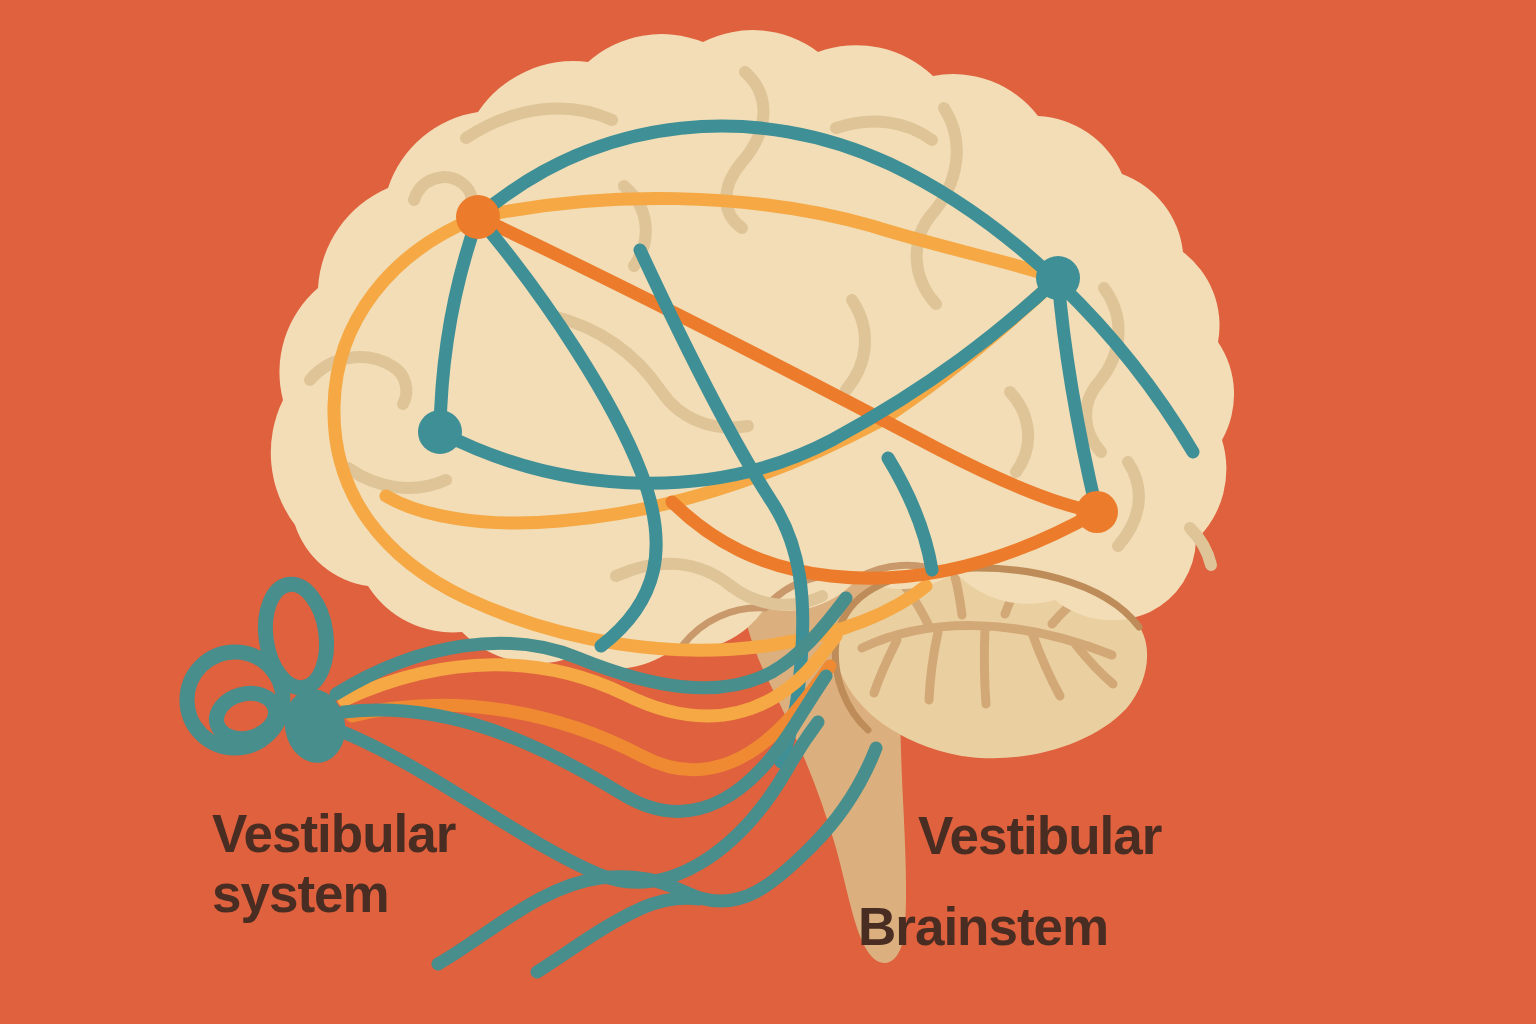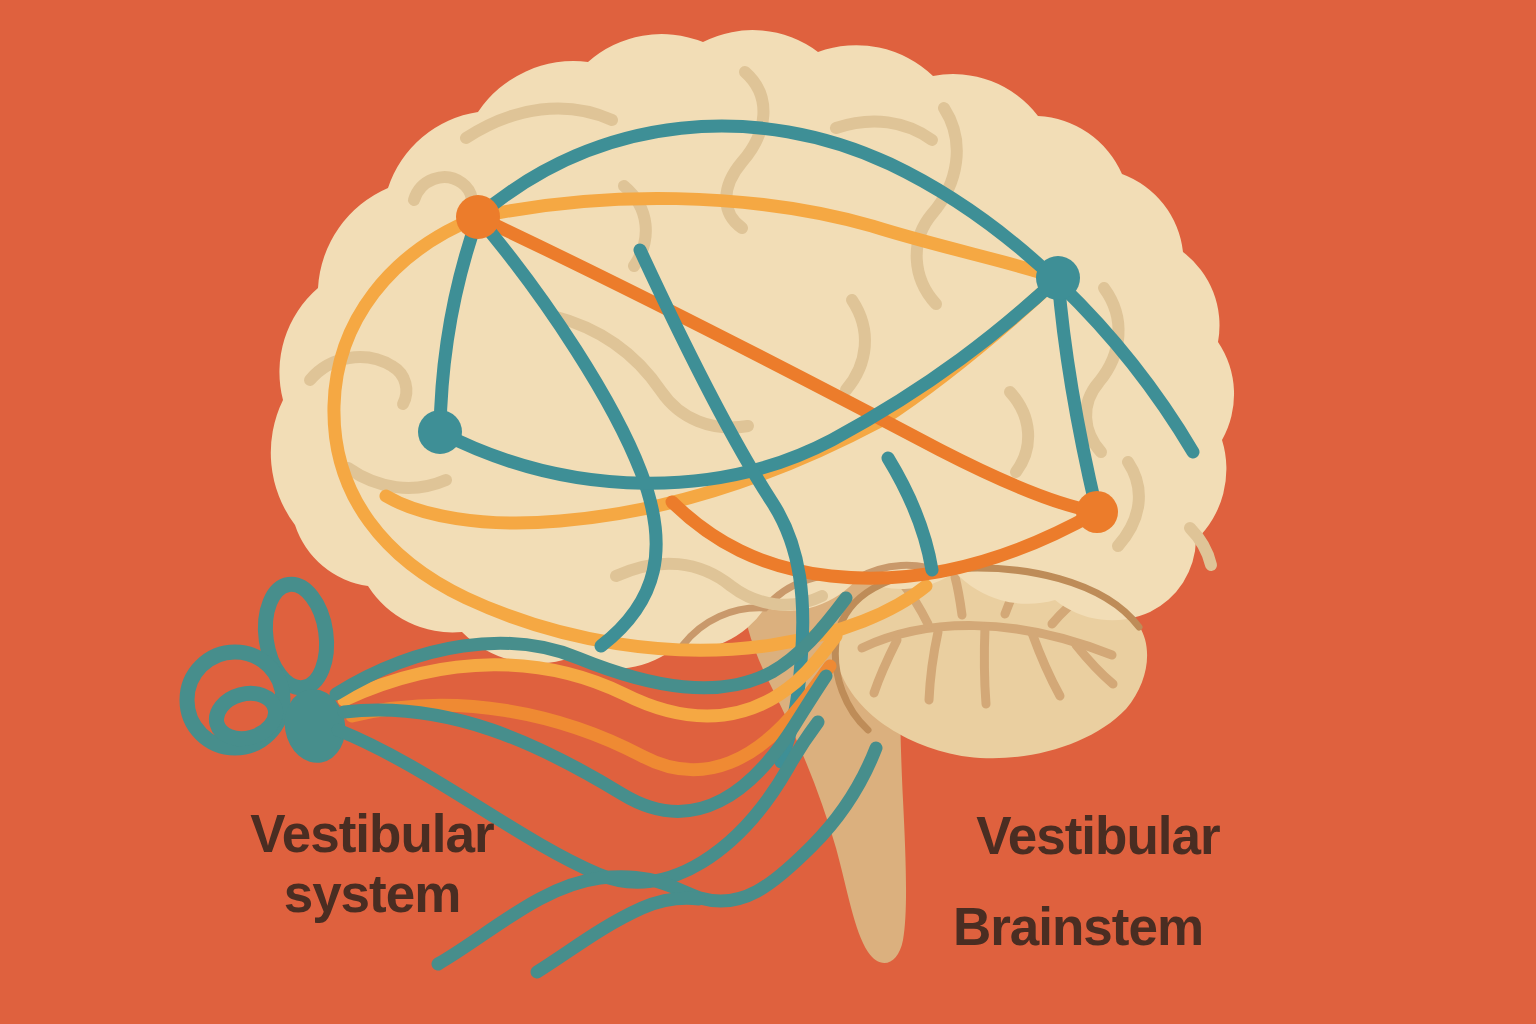--- a/index.html
+++ b/index.html
@@ -32,26 +32,25 @@
   .bo1{stroke:var(--c-orange-light);stroke-width:13;fill:none;stroke-linecap:round;}
   .bo2{stroke:var(--c-orange-mid);stroke-width:13;fill:none;stroke-linecap:round;}
 
   .label{
     position:absolute;
     font-weight:700;
     font-size:53px;
     line-height:1.13;
     letter-spacing:-1px;
     color:var(--c-label-text);
-    text-align:center;
     user-select:none;
   }
   #lbl-vest{left:212px;top:804px;width:320px;}
   #lbl-cereb{left:918px;top:806px;width:360px;}
-  #lbl-stem{left:898px;top:897px;width:360px;}
+  #lbl-stem{left:858px;top:897px;width:360px;}
 </style>
 </head>
 <body>
 
 <div id="stage">
 
   <svg id="art" viewBox="0 0 1536 1024" aria-hidden="true">
 
     <rect class="bg" x="0" y="0" width="1536" height="1024"></rect>
 

